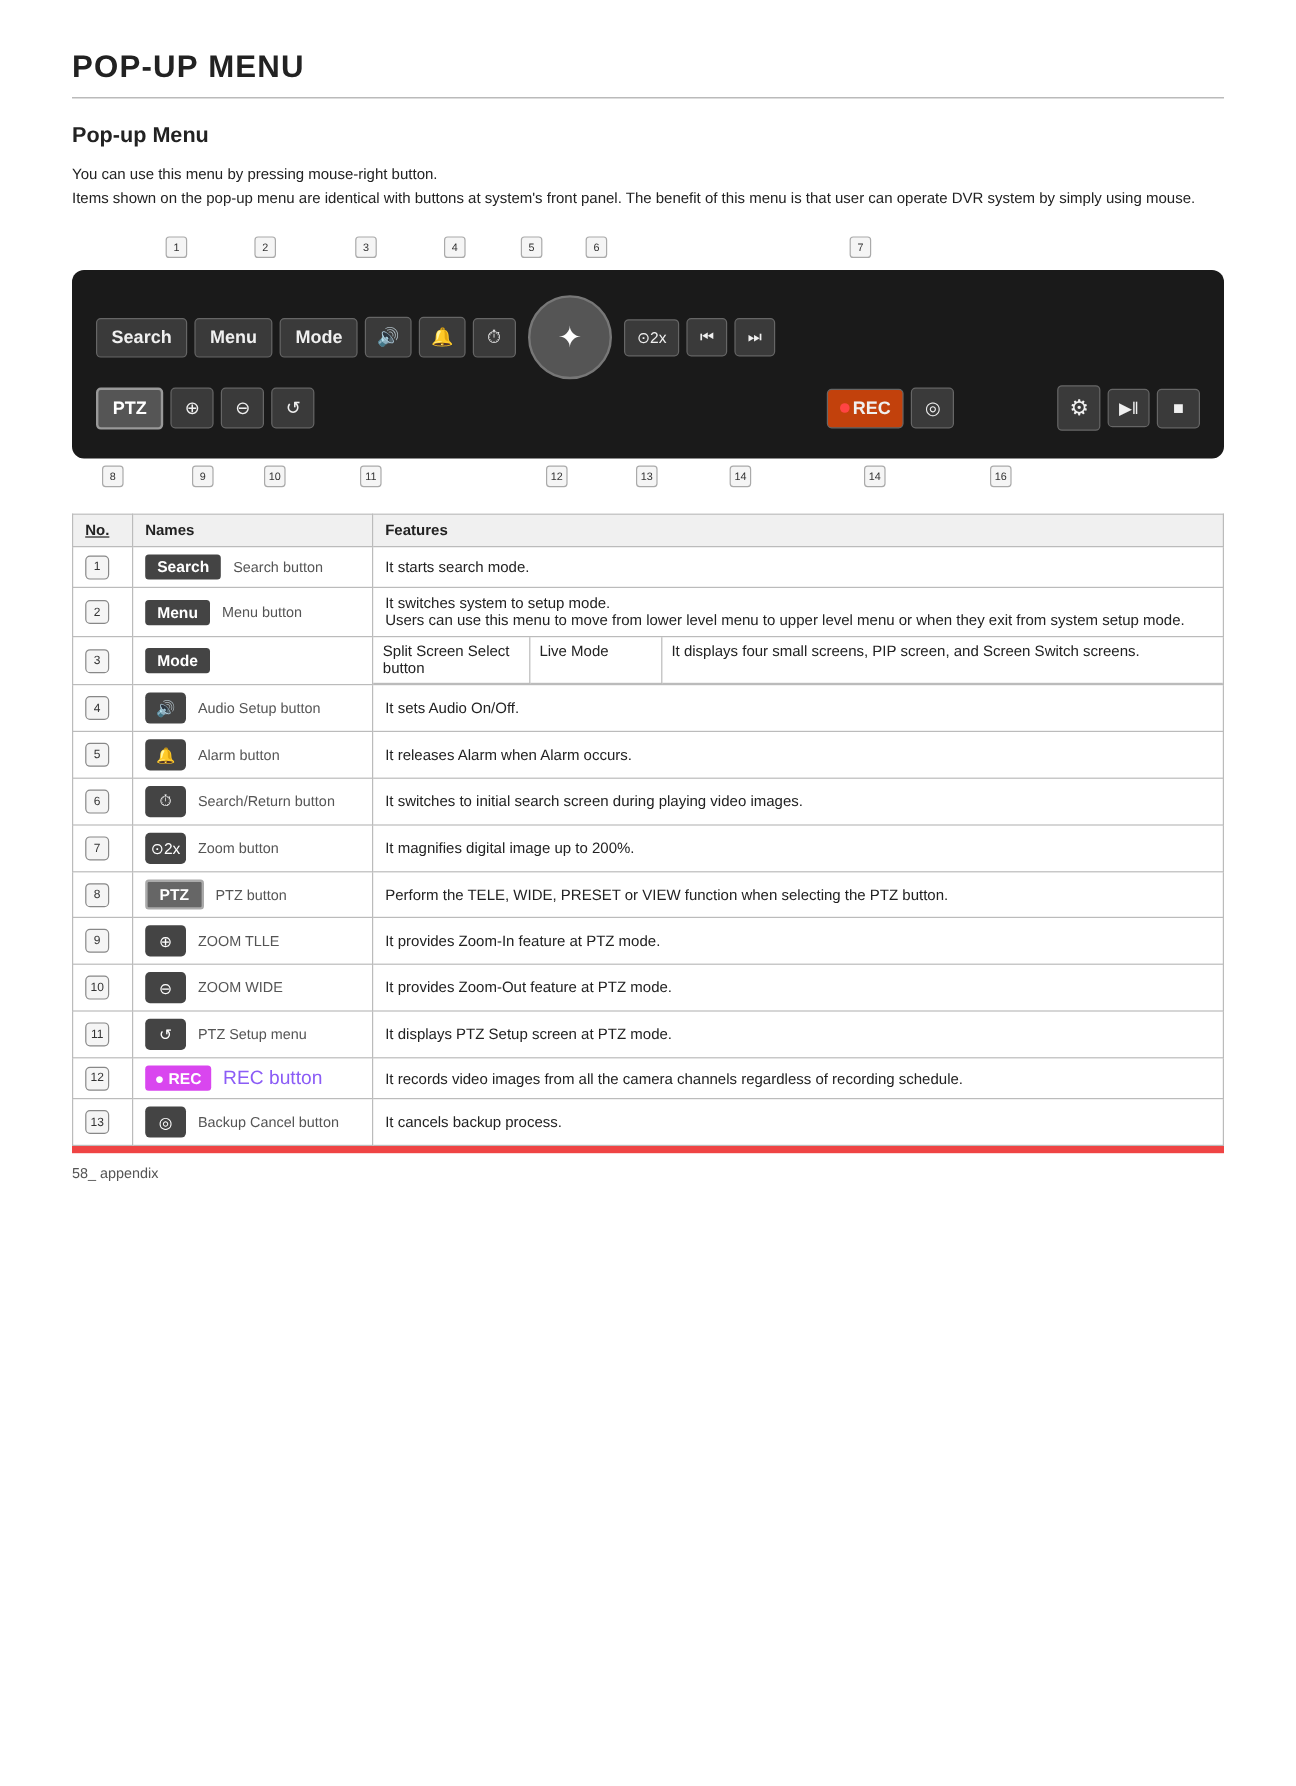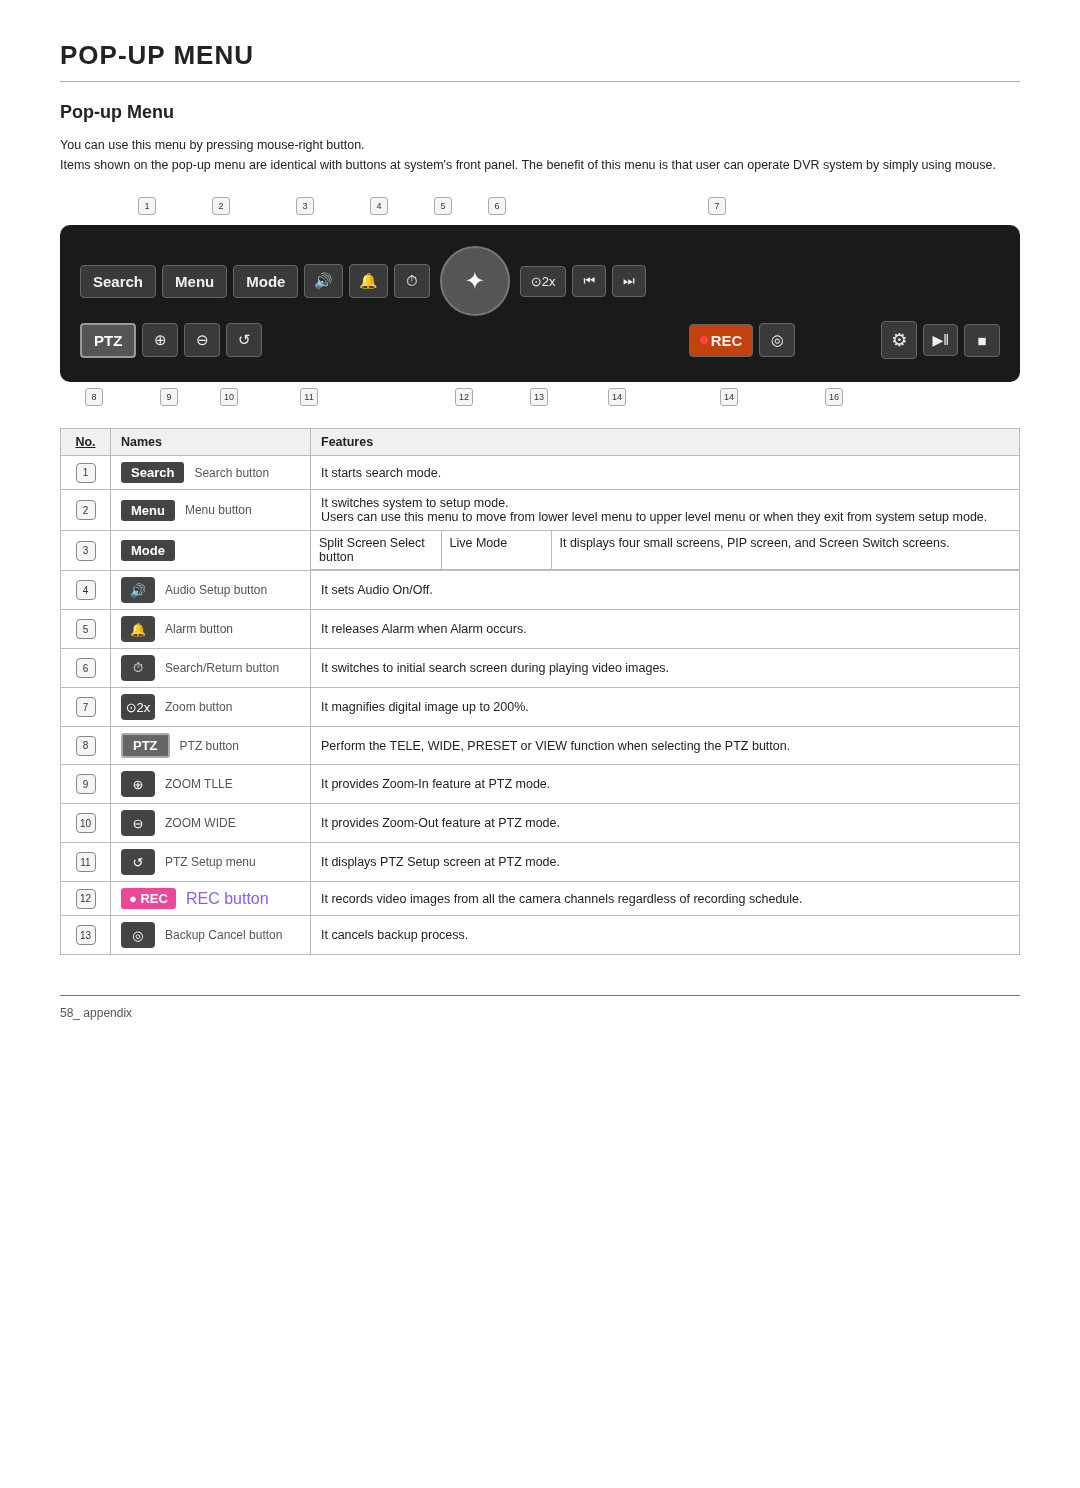--- a/index.html
+++ b/index.html
@@ -53,21 +53,21 @@
     }
 
     .features-table td {
       border: 1px solid #bbb;
       padding: 6px 10px;
       vertical-align: middle;
     }
 
     .features-table .col-no {
       width: 50px;
-      text-align: center;
+      text-align: left;
       text-decoration: underline;
     }
 
     .features-table .col-names {
       width: 200px;
     }
 
     .features-table .col-features {
       width: auto;
     }
@@ -120,21 +120,21 @@
       color: #fff;
       padding: 3px 10px;
       border-radius: 3px;
       font-size: 13px;
       font-weight: bold;
       border: 2px solid #aaa;
       display: inline-block;
     }
 
     .btn-label-rec {
-      background: #ec4899;
+      background: #d946ef;
       color: #fff;
       padding: 3px 8px;
       border-radius: 3px;
       font-size: 13px;
       font-weight: bold;
       display: inline-block;
     }
 
     .icon-box {
       display: inline-flex;
@@ -153,24 +153,23 @@
       border-collapse: collapse;
     }
 
     .sub-table td {
       border: 1px solid #bbb;
       padding: 5px 8px;
       vertical-align: top;
     }
 
     .footer-text {
-      margin-top: 40px;
       font-size: 12px;
       color: #555;
-      border-top: 1px solid #ef4444;
+      border-top: 6px solid #ef4444;
       padding-top: 10px;
     }
 
     
     .panel-wrapper {
       background: #1a1a1a;
       border-radius: 10px;
       padding: 16px 20px 18px;
       position: relative;
       margin-bottom: 6px;

